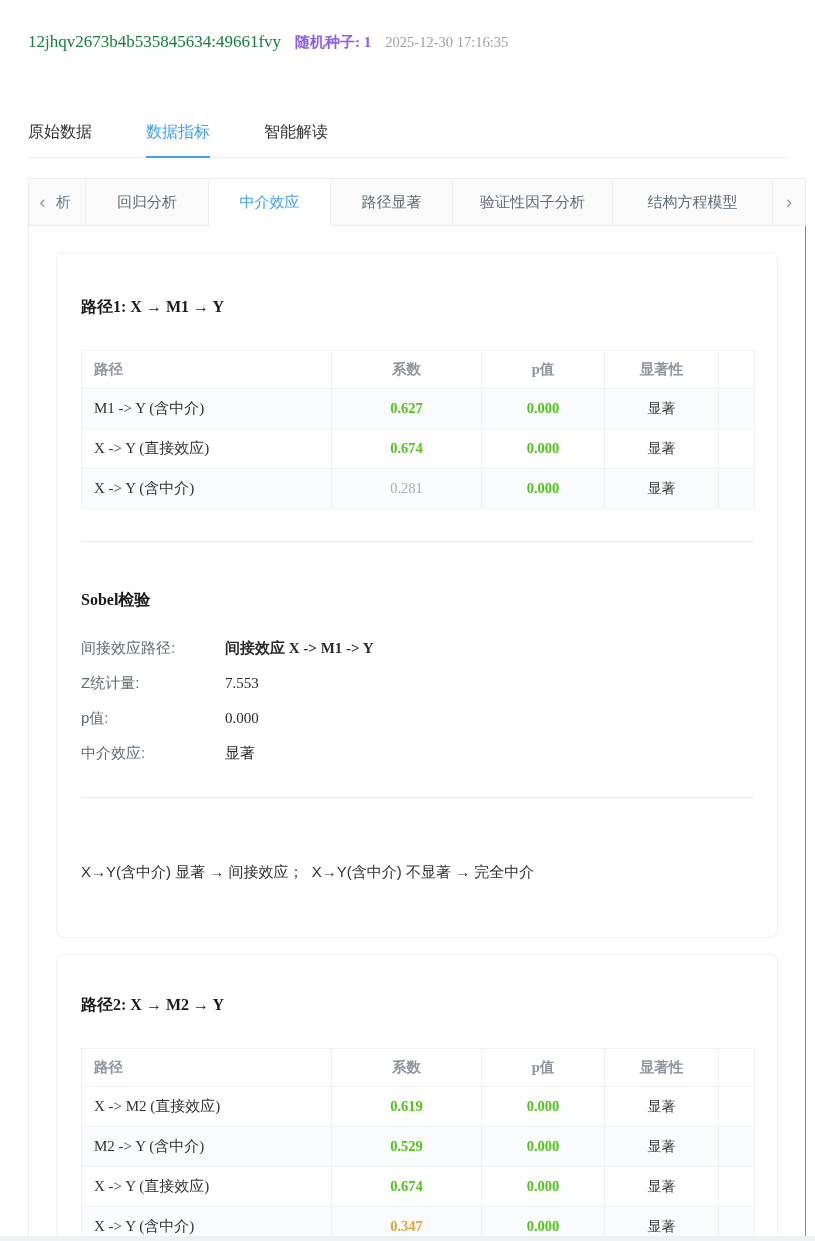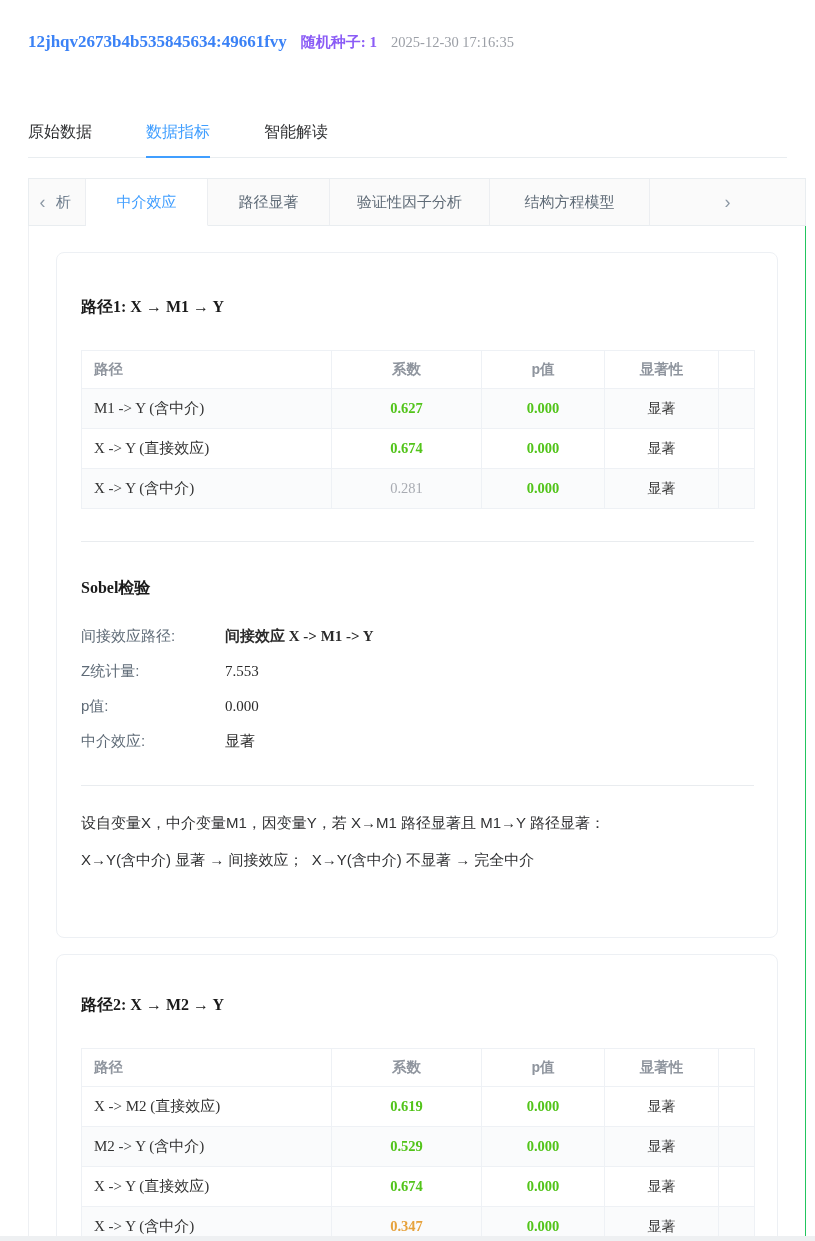--- a/index.html
+++ b/index.html
@@ -6,21 +6,21 @@
   html,body { width:815px; height:1241px; }
   body {
     position:relative; background:#fff; overflow:hidden;
     font-family:"Liberation Sans","DejaVu Sans",sans-serif;
     -webkit-font-smoothing:antialiased;
   }
   .serif { font-family:"Liberation Serif","DejaVu Serif",serif; }
 
   
   .page-header { position:absolute; top:32px; left:28px; display:flex; align-items:baseline; gap:14px; white-space:nowrap; }
-  .run-id { font-family:"Liberation Serif","DejaVu Serif",serif; font-weight:700; font-size:17px; color:#3b82f6; }
+  .run-id { font-family:"Liberation Serif","DejaVu Serif",serif; font-weight:400; font-size:17px; color:#15803d; }
   .seed { font-family:"Liberation Serif","DejaVu Serif",serif; font-weight:600; font-size:15px; color:#8b5cf6; }
   .timestamp { font-family:"Liberation Serif","DejaVu Serif",serif; font-size:14.5px; color:#9b9fa6; }
 
   
   .main-tabs { position:absolute; top:112px; left:28px; width:759px; display:flex; border-bottom:1px solid #e9edf0; }
   .main-tab { font-size:16px; color:#303133; padding:10px 0 13px; margin-right:54px; cursor:pointer;
               border-bottom:2px solid transparent; margin-bottom:-1px; }
   .main-tab.active { color:#409eff; border-bottom-color:#409eff; }
 
   
@@ -42,35 +42,35 @@
           border-radius:8px; padding:44px 24px 22px; }
   .card.card1 { top:26px; height:686px; }
   .card.card2 { top:728px; height:360px; padding-top:40px; }
 
   .card h3 { font-family:"Liberation Serif","DejaVu Serif",serif; font-size:16px; font-weight:700; color:#1b1b1b; }
 
   
   table.data-table { width:673px; margin-top:32px; border-collapse:collapse; table-layout:fixed;
                      font-family:"Liberation Serif","DejaVu Serif",serif; }
   .data-table th, .data-table td { border:1px solid #eef1f5; }
-  .data-table th { height:38px; font-size:14.5px; font-weight:700; color:#8f959e; text-align:center;font-family:Liberation Mono, monospace; }
+  .data-table th { height:38px; font-size:14.5px; font-weight:700; color:#8f959e; text-align:center; }
   .data-table th.path { text-align:left; padding-left:12px; }
   .data-table td { height:40px; font-size:15px; }
   .data-table td.path { text-align:left; padding-left:12px; color:#333; }
   .data-table td.num { text-align:center; font-weight:700; font-size:14.5px; }
   .data-table td.sig { text-align:center; font-family:"Liberation Sans","DejaVu Sans",sans-serif;
                        font-size:14px; color:#333; }
   .data-table tr.striped td { background:#fafbfc; }
   .green { color:#52c41a; } .orange { color:#e6a23c; }
   .gray { color:#a8abb2; font-weight:400 !important; }
 
   .hr { border:none; border-top:1px solid #e9ecef; width:673px; margin:32px 0 0; }
 
   
-  .sobel-title { margin-top:36px; }
+  .sobel-title { margin-top:48px; }
   .sobel-rows { margin-top:28px; }
   .sobel-row { display:flex; align-items:baseline; margin-bottom:14px; height:21px; font-size:15px; }
   .sobel-label { min-width:100px; color:#5f6b77; }
   .sobel-value { font-family:"Liberation Serif","DejaVu Serif",serif; color:#2b2b2b;padding-left:44px; }
   .sobel-value.bold { font-weight:600; }
 
   .note { margin-top:18px; font-size:15px; line-height:37px; color:#303133; white-space:pre-wrap; }
 
   .bottom-strip { position:absolute; left:0; top:1236px; width:815px; height:5px; background:#eef0f2; z-index:5; }
 </style>
@@ -89,20 +89,21 @@
   <div class="main-tab">智能解读</div>
 </div>
 
 <div class="sub-tabs">
   <div class="nav-btn">
       <span>‹</span>
     </div>
   <div class="sub-tab partial">
       <span>析</span>
     </div>
+  <div class="sub-tab w1">回归分析</div>
   <div class="sub-tab w2 active">中介效应</div>
   <div class="sub-tab w2">路径显著</div>
   <div class="sub-tab w3">验证性因子分析</div>
   <div class="sub-tab w3">结构方程模型</div>
   <div class="nav-btn right">
       <span>›</span>
     </div>
 </div>
 
 <div class="content-panel">
@@ -168,21 +169,21 @@
         <span class="sobel-value">0.000</span>
       </div>
       <div class="sobel-row">
         <span class="sobel-label">中介效应:</span>
         <span class="sobel-value">显著</span>
       </div>
     </div>
 
     <hr class="hr">
 
-    <div class="note"><span>设自变量X，中介变量M1，因变量Y，若 X→M1 路径显著且 M1→Y 路径显著：</span><br><span>X→Y(含中介) 显著 → 间接效应；  X→Y(含中介) 不显著 → 完全中介</span></div>
+    <div class="note"><br><span>X→Y(含中介) 显著 → 间接效应；  X→Y(含中介) 不显著 → 完全中介</span></div>
   </div>
 
   <div class="card card2">
     <h3>路径2: X → M2 → Y</h3>
 
     <table class="data-table">
       <colgroup>
           <col style="width:250px">
           <col style="width:150px">
           <col style="width:123px">

